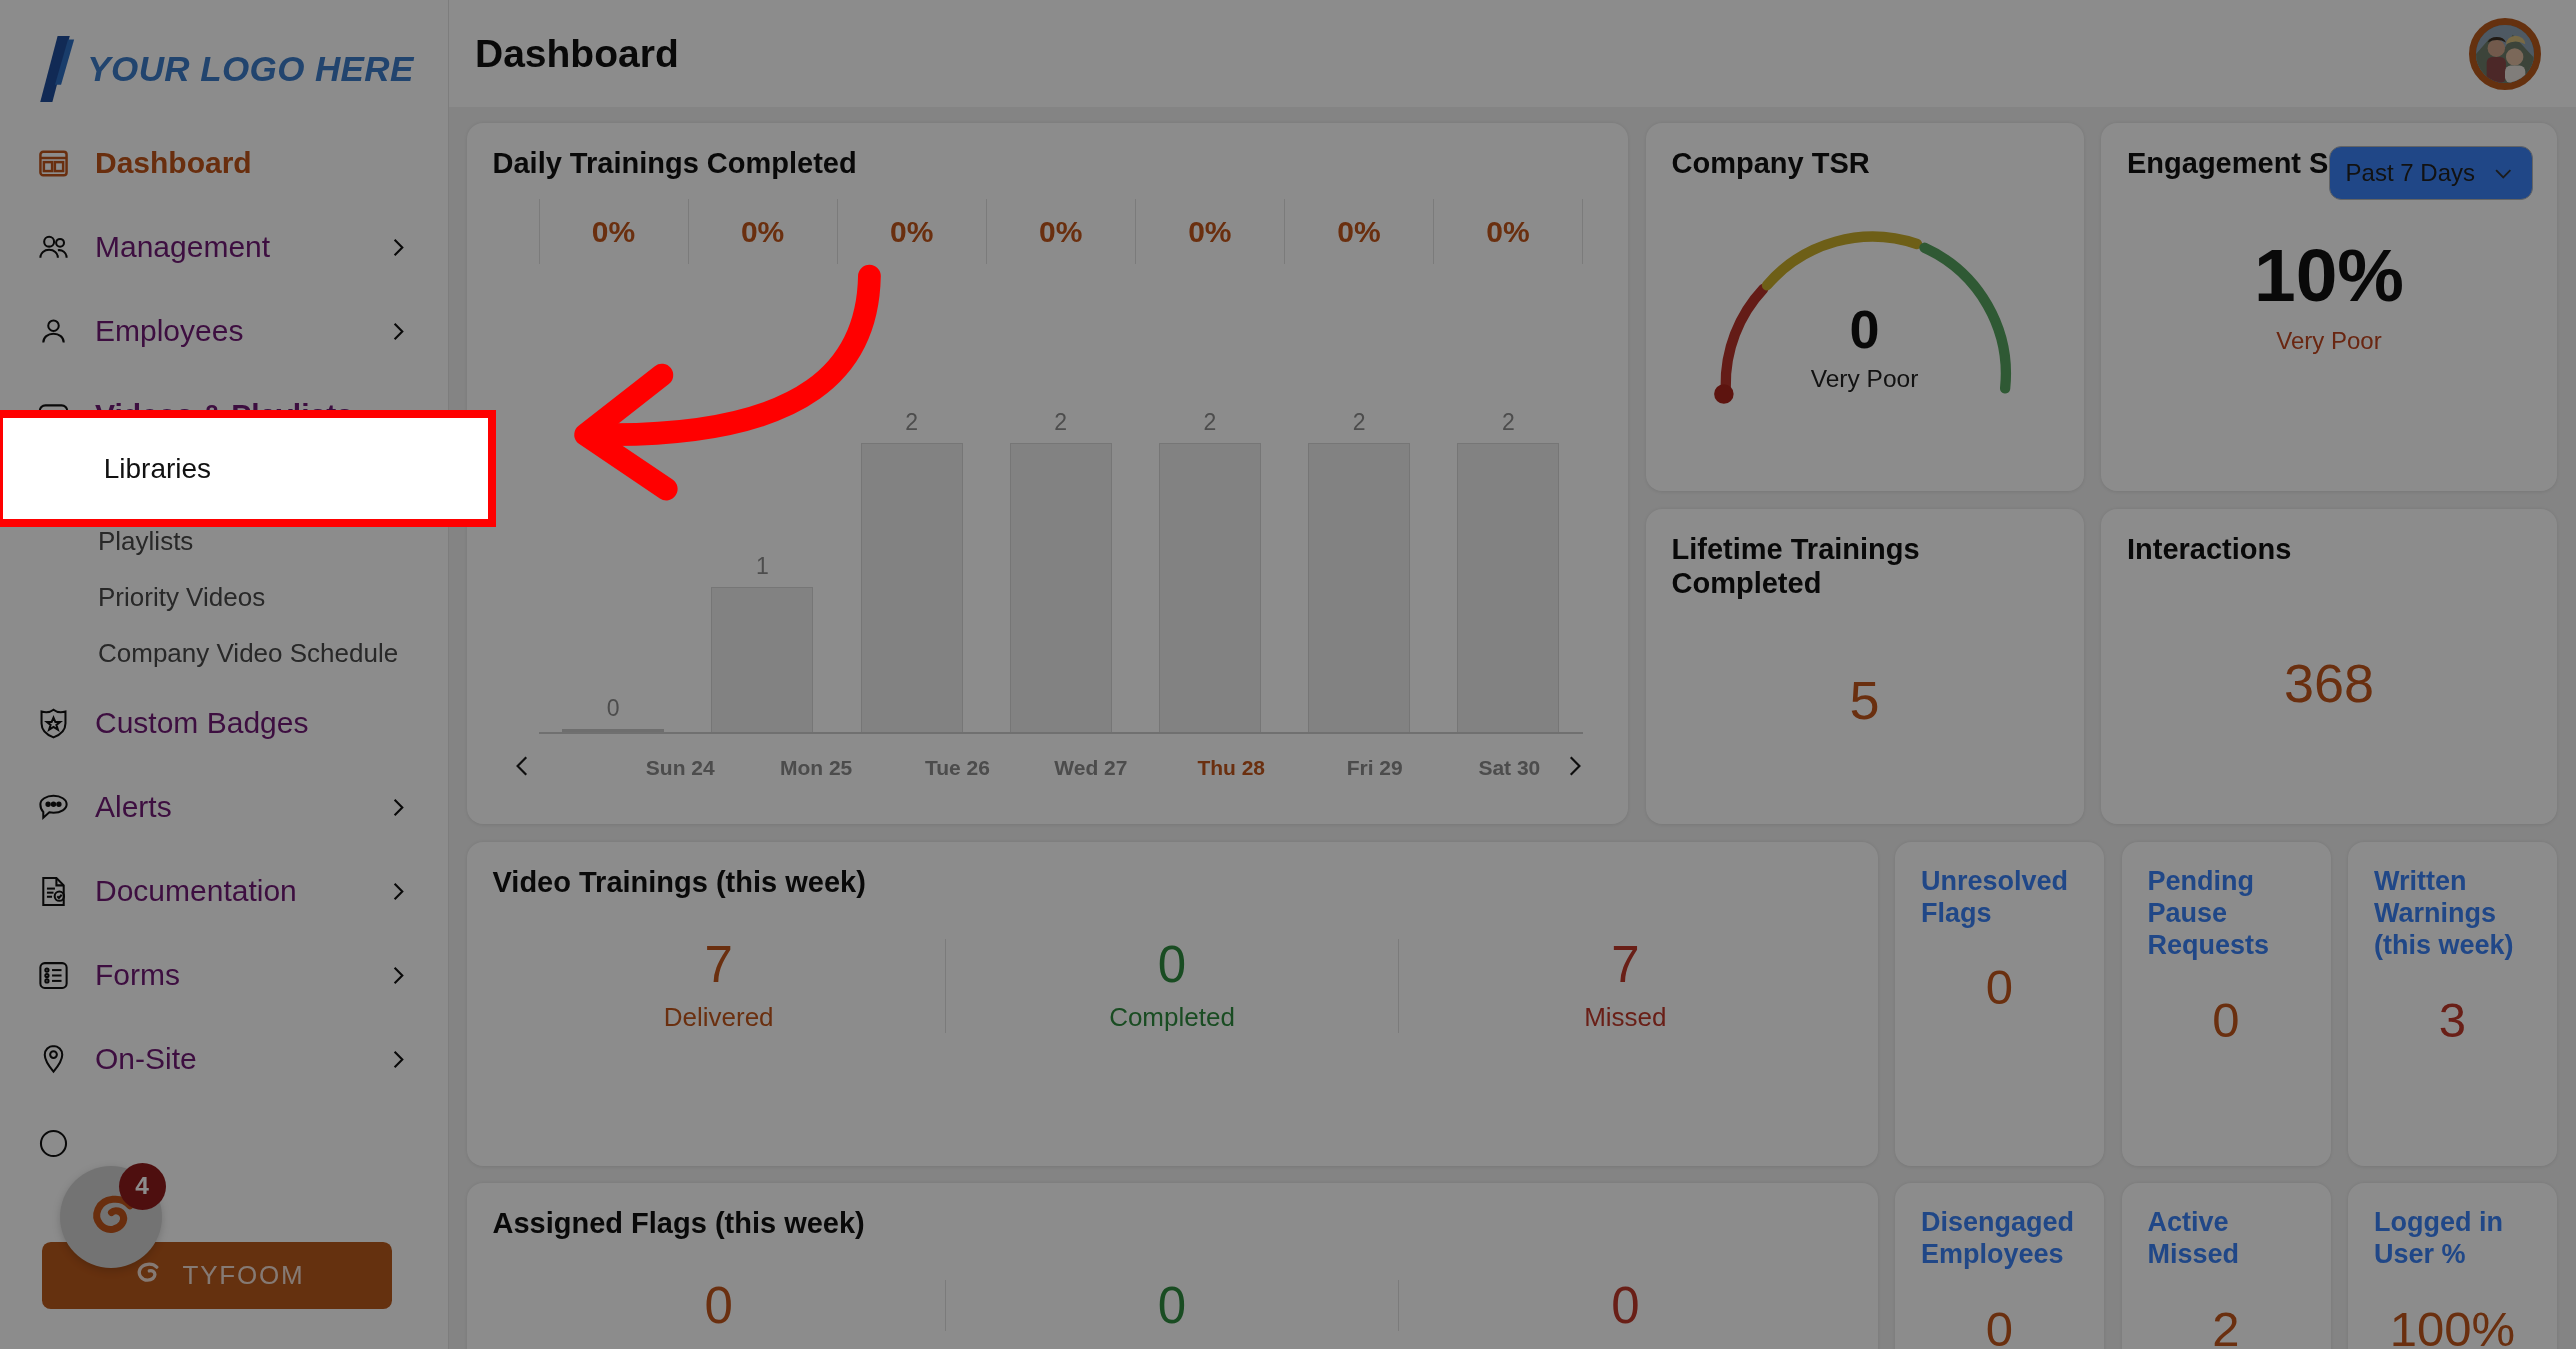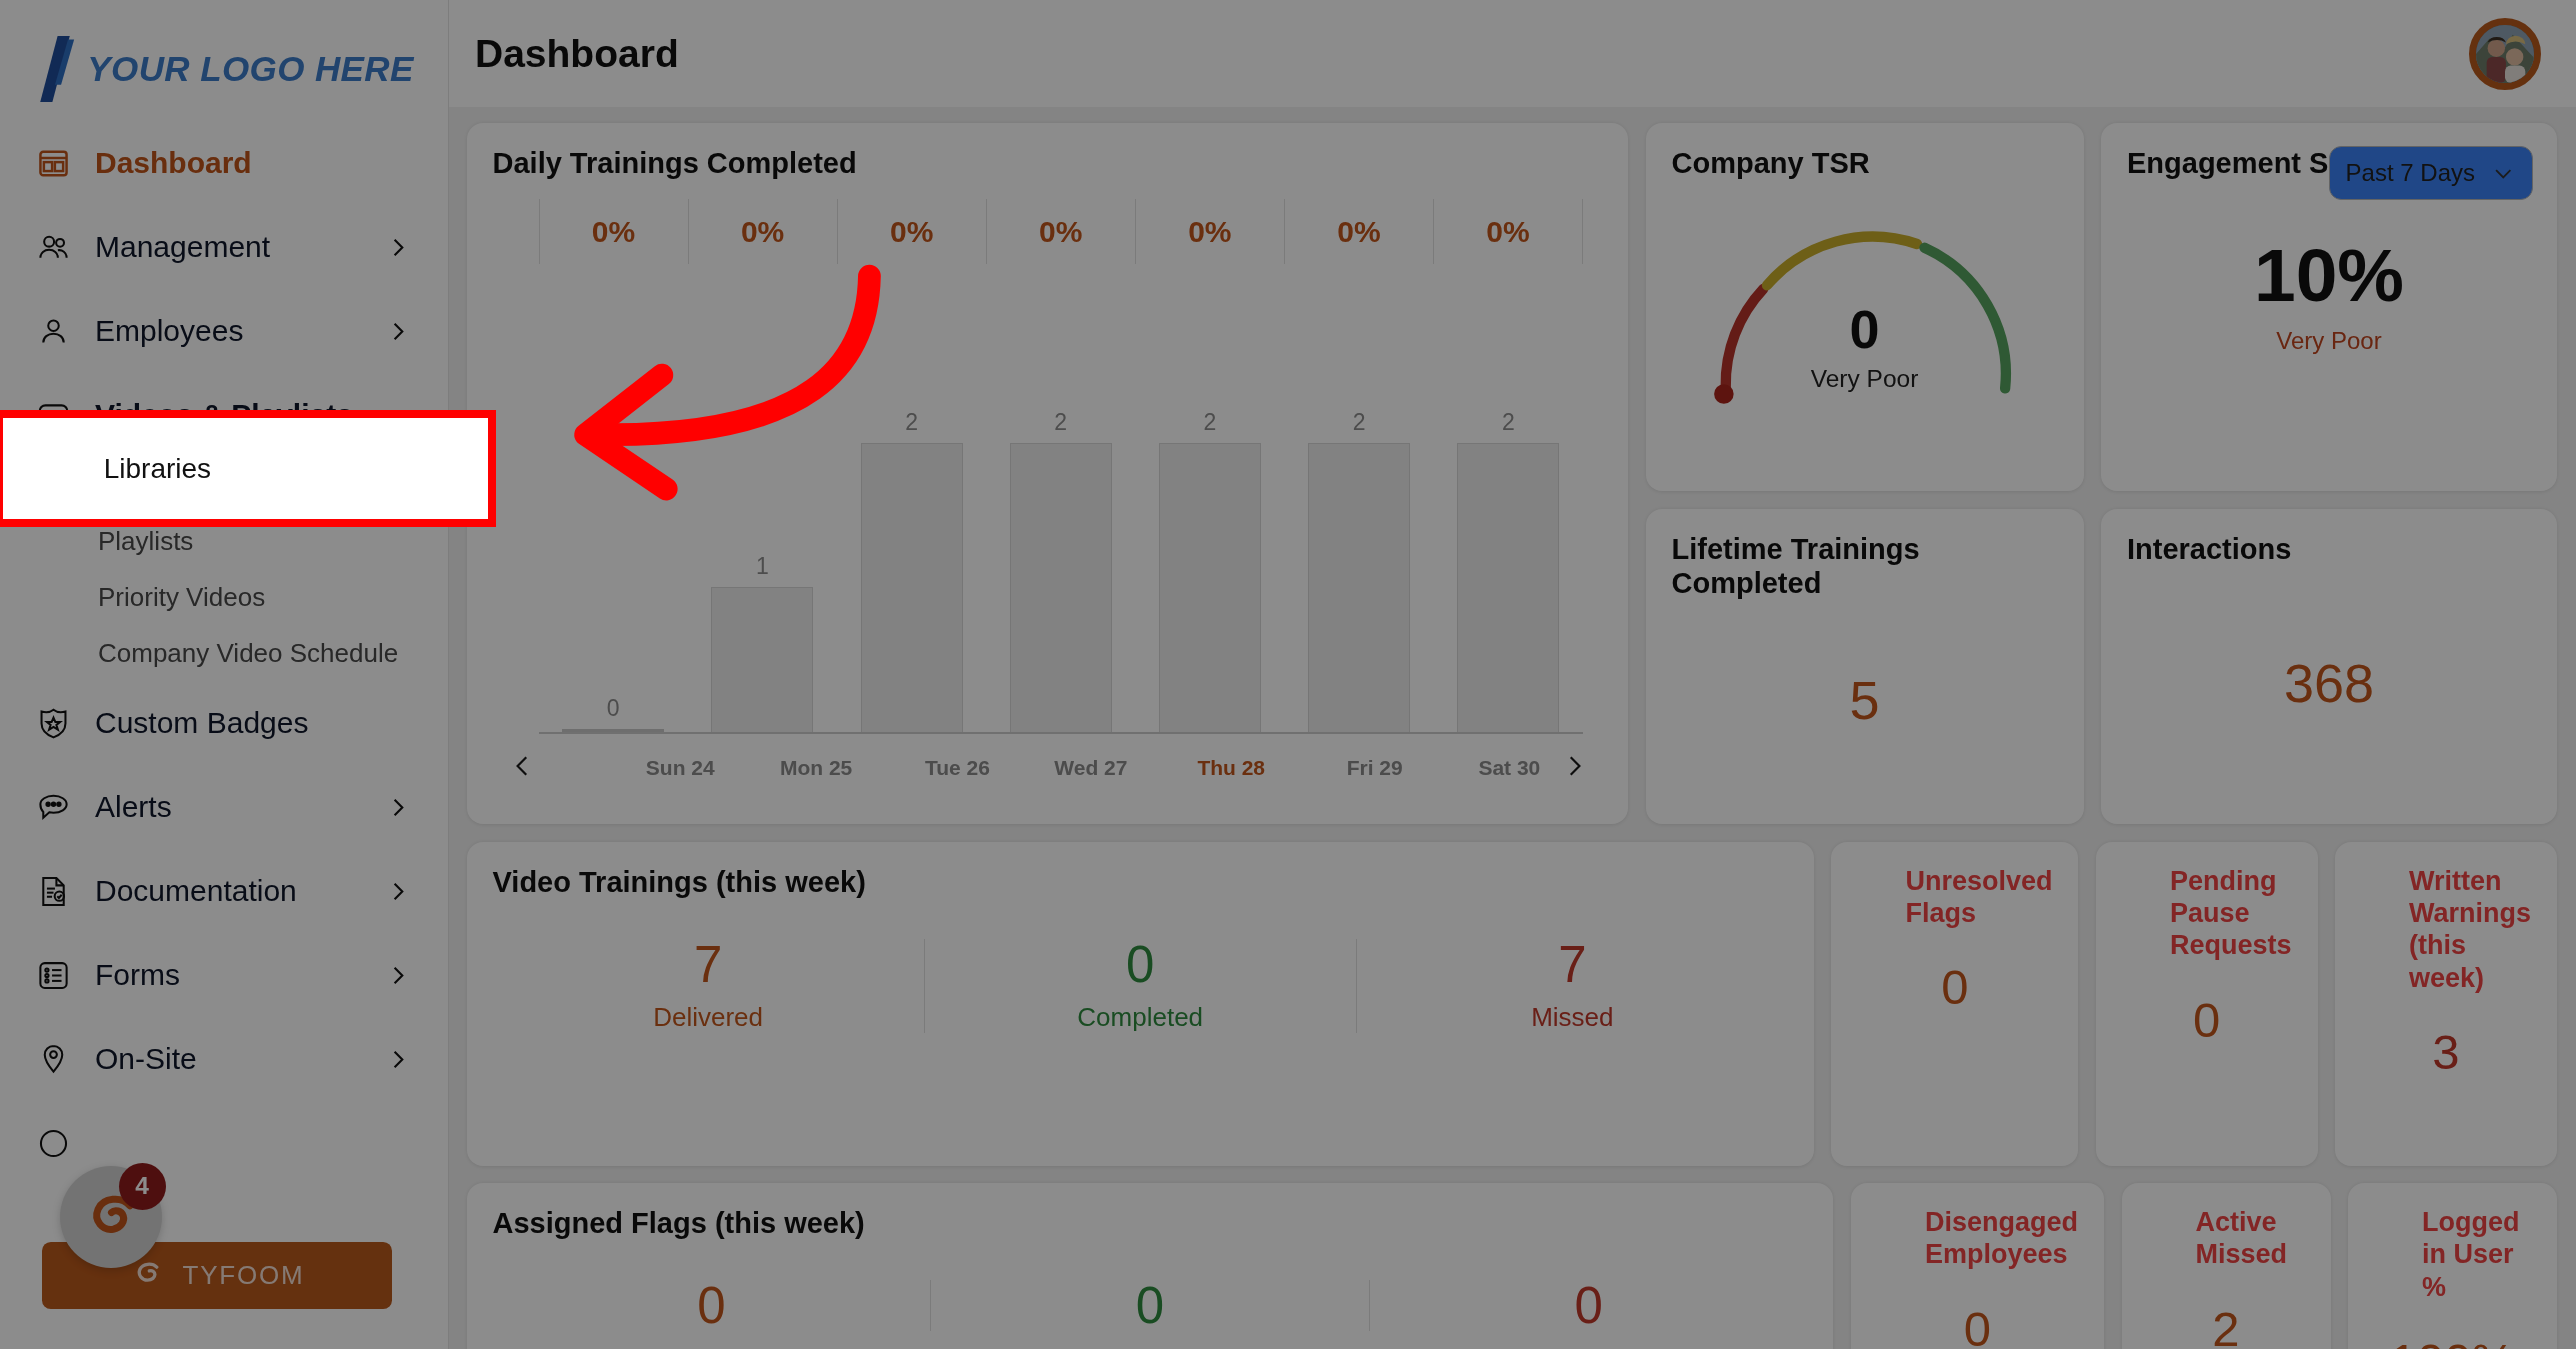--- a/index.html
+++ b/index.html
@@ -50,21 +50,21 @@
   .nav-item {
     display: flex; align-items: center;
     height: 84px;
     padding: 0 39px 0 35px;
     gap: 23px;
     cursor: pointer;
     position: relative;
   }
   .nav-item .ico { width: 37px; height: 37px; flex: 0 0 37px; display: flex; align-items: center; justify-content: center; }
   .nav-label {
-    font-size: 30px; color: #0f172a; font-weight: 400;
+    font-size: 30px; color: #701a75; font-weight: 400;
     white-space: nowrap; flex: 1;
   }
   .nav-item.active .nav-label { color: #c0551b; font-weight: 700; }
   .chev {
     width: 23px; height: 23px; flex: 0 0 23px;
     margin-left: auto;
   }
   .sub-item {
     display: flex; align-items: center;
     height: 56px;
@@ -238,21 +238,21 @@
   .split-cell {
     flex: 1; text-align: center;
     border-left: 1.8px solid #e0e0e0;
   }
   .split-cell:first-child { border-left: none; }
   .split-n { font-size: 51px; font-weight: 400; line-height: 1; }
   .split-l { font-size: 26px; margin-top: 12.3px; }
 
   
   .mini-card { flex: 0 0 209px; display: flex; flex-direction: column; }
-  .mini-title { font-size: 27px; font-weight: 700; color: #ef4444; line-height: 1.2; margin-left: 48px; }
+  .mini-title { font-size: 27px; font-weight: 700; color: #3b82f6; line-height: 1.2; }
   .mini-num { text-align: center; font-size: 49px; margin-top: 30px; }
 </style>
 </head>
 <body>
 
 <div id="root">
   <div id="app">
 
     <aside class="sidebar">
 

